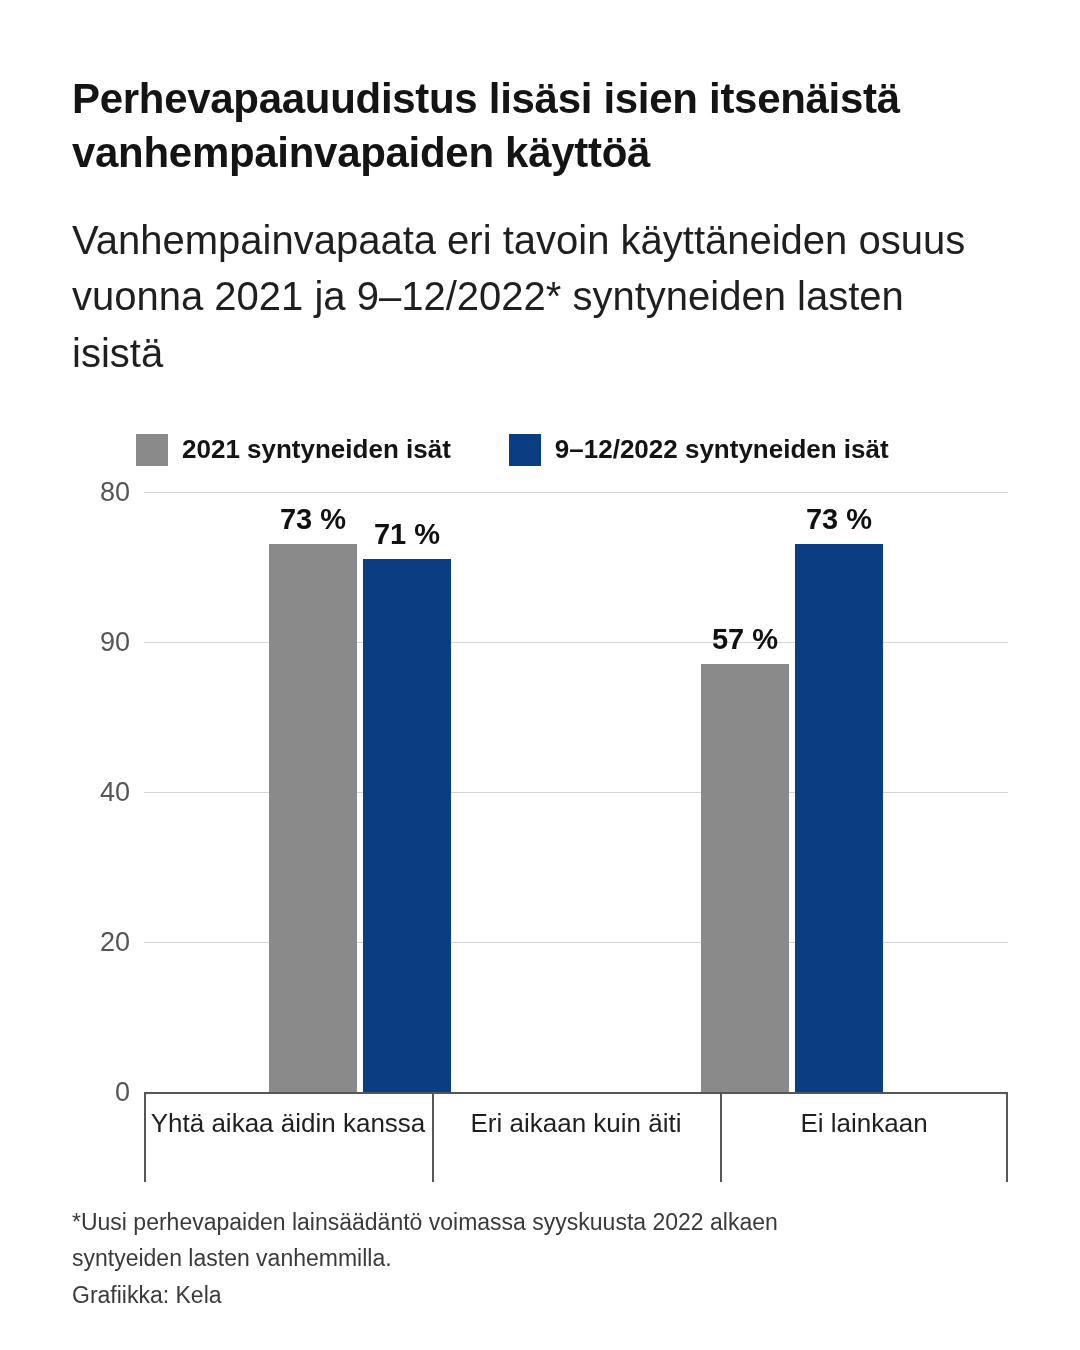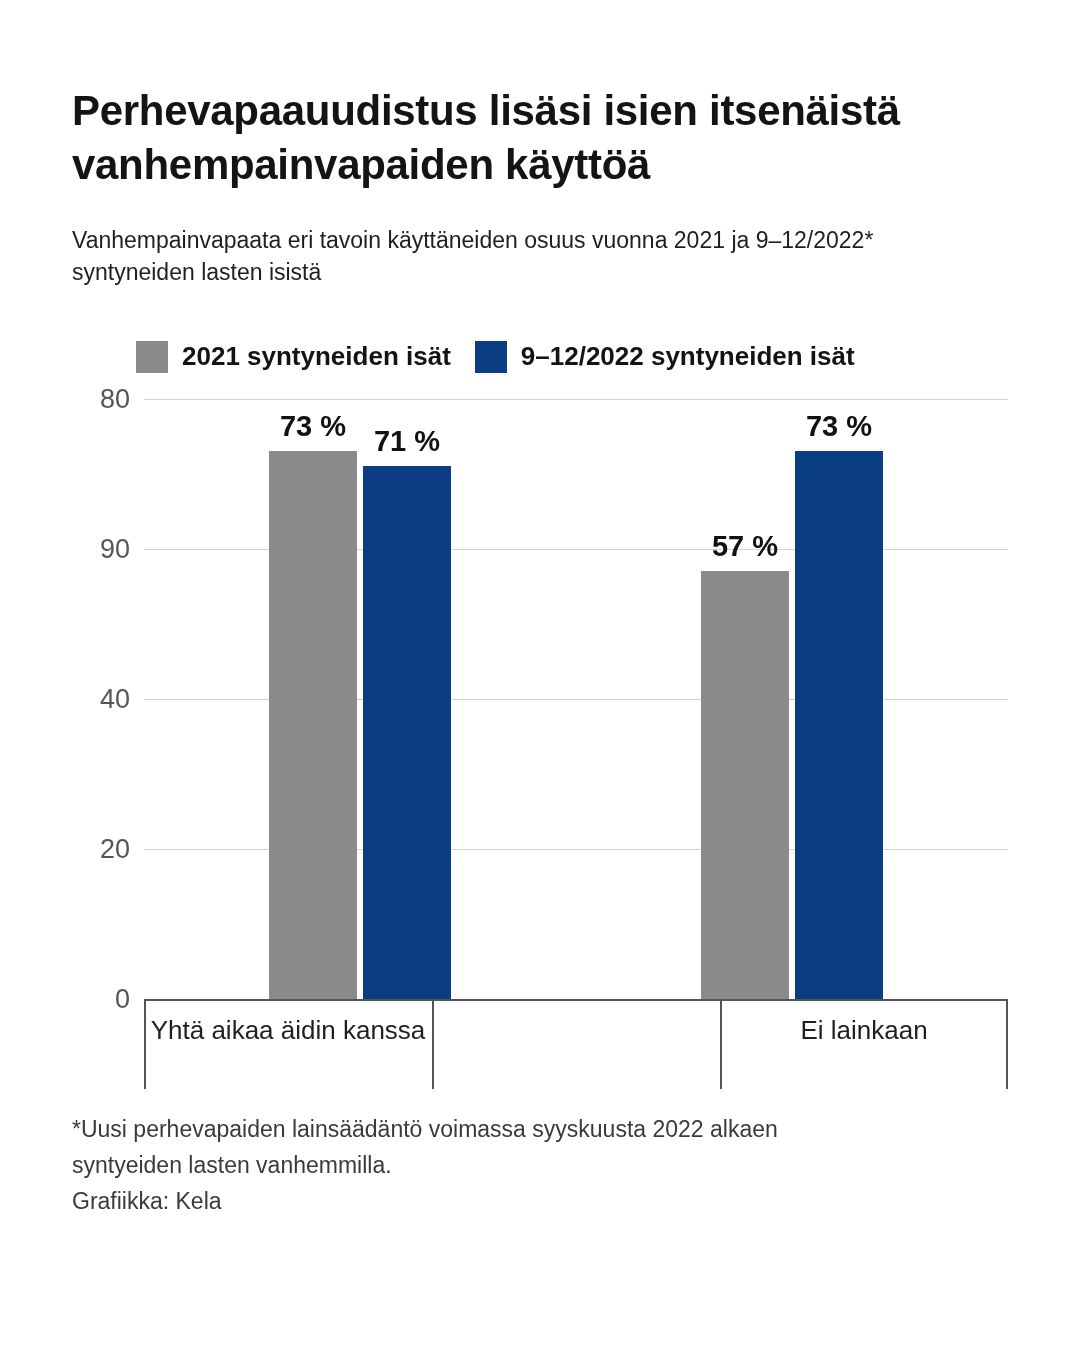--- a/index.html
+++ b/index.html
@@ -12,49 +12,49 @@
     background: #ffffff;
     font-family: "Liberation Sans", sans-serif;
     color: #1a1a1a;
     overflow: hidden;
   }
   .page {
     position: relative;
     width: 1080px;
     height: 1350px;
     box-sizing: border-box;
-    padding: 16px 72px;
+    padding: 4px 72px;
   }
 
   
   .title {
     margin: 0;
     padding-top: 68px;
     font-size: 42px;
     line-height: 1.28;
     font-weight: 700;
     letter-spacing: -0.3px;
     color: #141414;
     max-width: 930px;
   }
   .subtitle {
     margin: 0;
     padding-top: 32px;
-    font-size: 23px;
+    font-size: 40px;
     line-height: 1.42;
     font-weight: 400;
     color: #1f1f1f;
     max-width: 900px;
   }
 
   
   .legend {
     display: flex;
     align-items: center;
-    gap: 2px;
+    gap: 36px;
     margin-top: 52px;
     padding-left: 64px;
   }
   .legend-item {
     display: flex;
     align-items: center;
     gap: 14px;
     margin-right: 22px;
   }
   .legend-swatch {
@@ -234,21 +234,21 @@
               <div class="bar-label" style="bottom: 555.5px;">73 %</div>
               <div class="bar" style="height: 547.5px; background: rgb(11, 61, 130);"></div>
             </div>
           </div>
         </div>
     </div>
   </div>
 
   <div class="cat-axis" id="catAxis">
       <div class="cat"><span class="sep"></span><span>Yhtä aikaa äidin kanssa</span></div>
-      <div class="cat"><span class="sep"></span></div>
+      <div class="cat"><span class="sep"></span><span>Eri aikaan kuin äiti</span></div>
       <div class="cat"><span class="sep"></span><span class="sep right"></span><span>Ei lainkaan</span></div>
     </div>
 
   <div class="footnote">
     <div>*Uusi perhevapaiden lainsäädäntö voimassa syyskuusta 2022 alkaen</div>
     <div>syntyeiden lasten vanhemmilla.</div>
     <div>Grafiikka: Kela</div>
   </div>
 
 </div>

